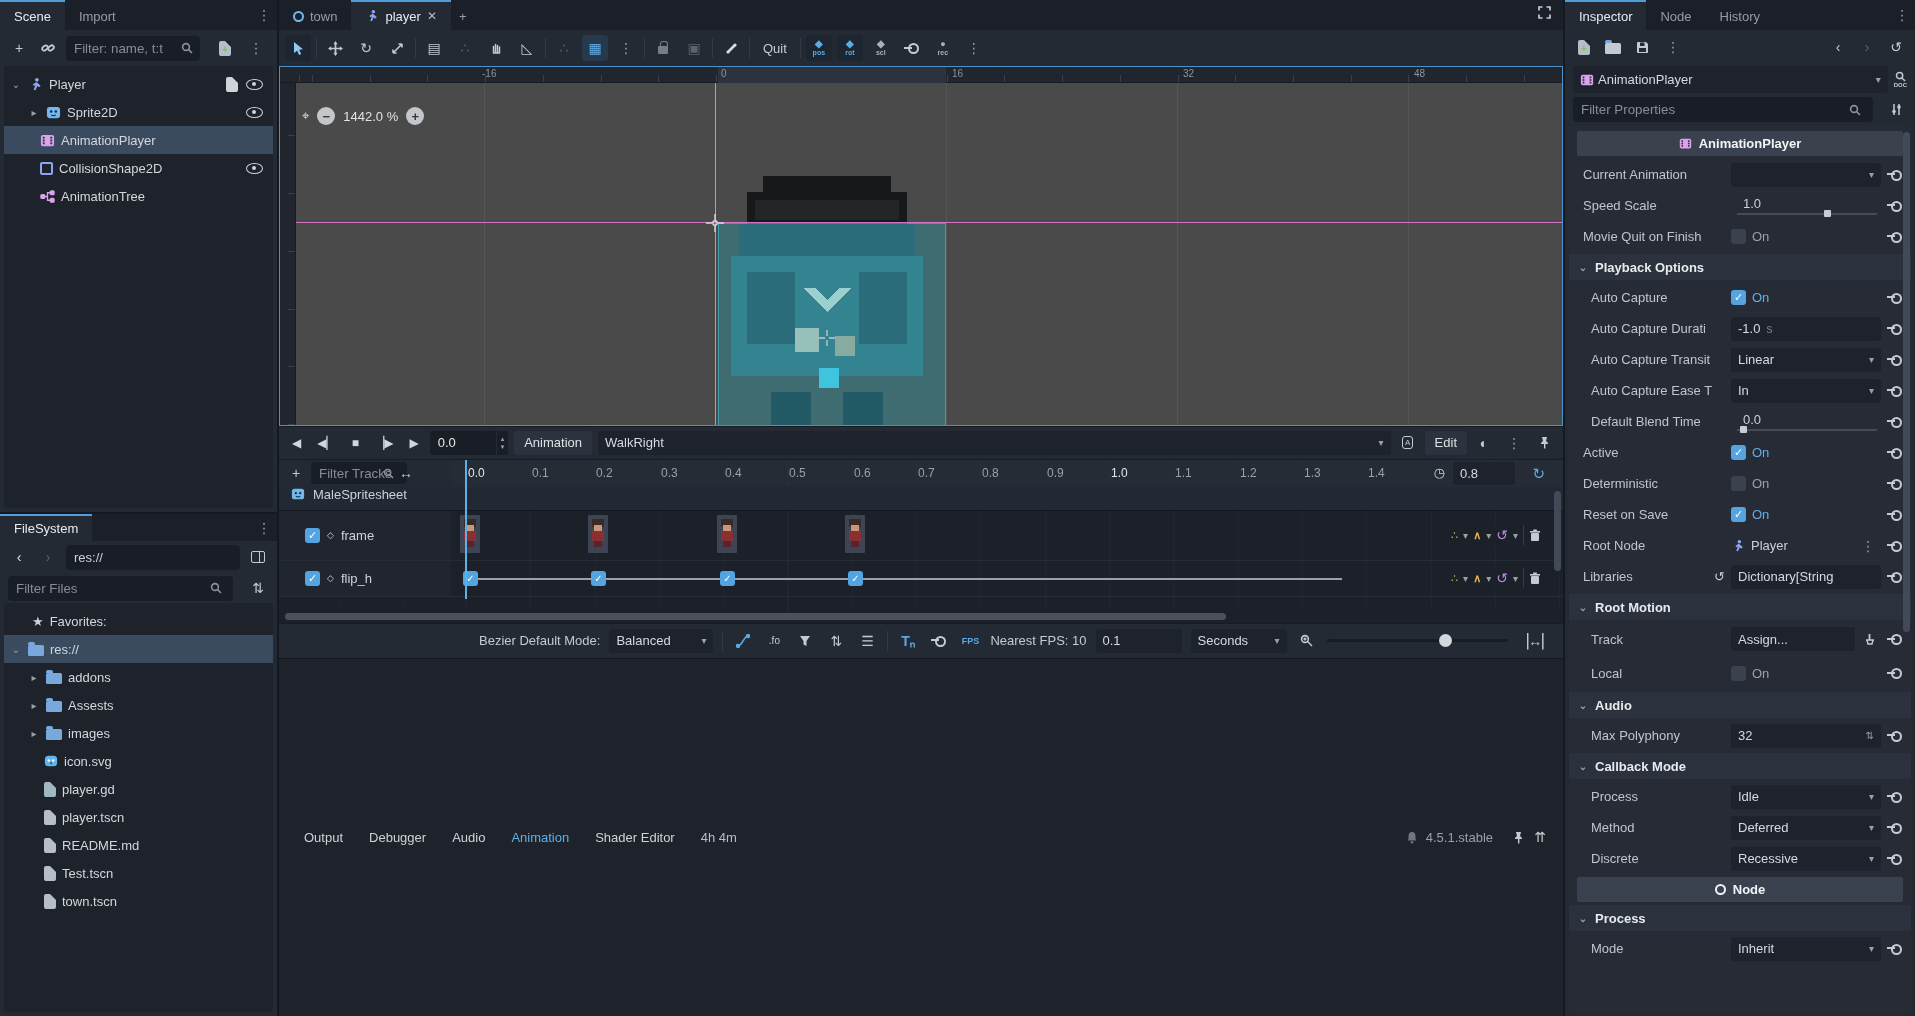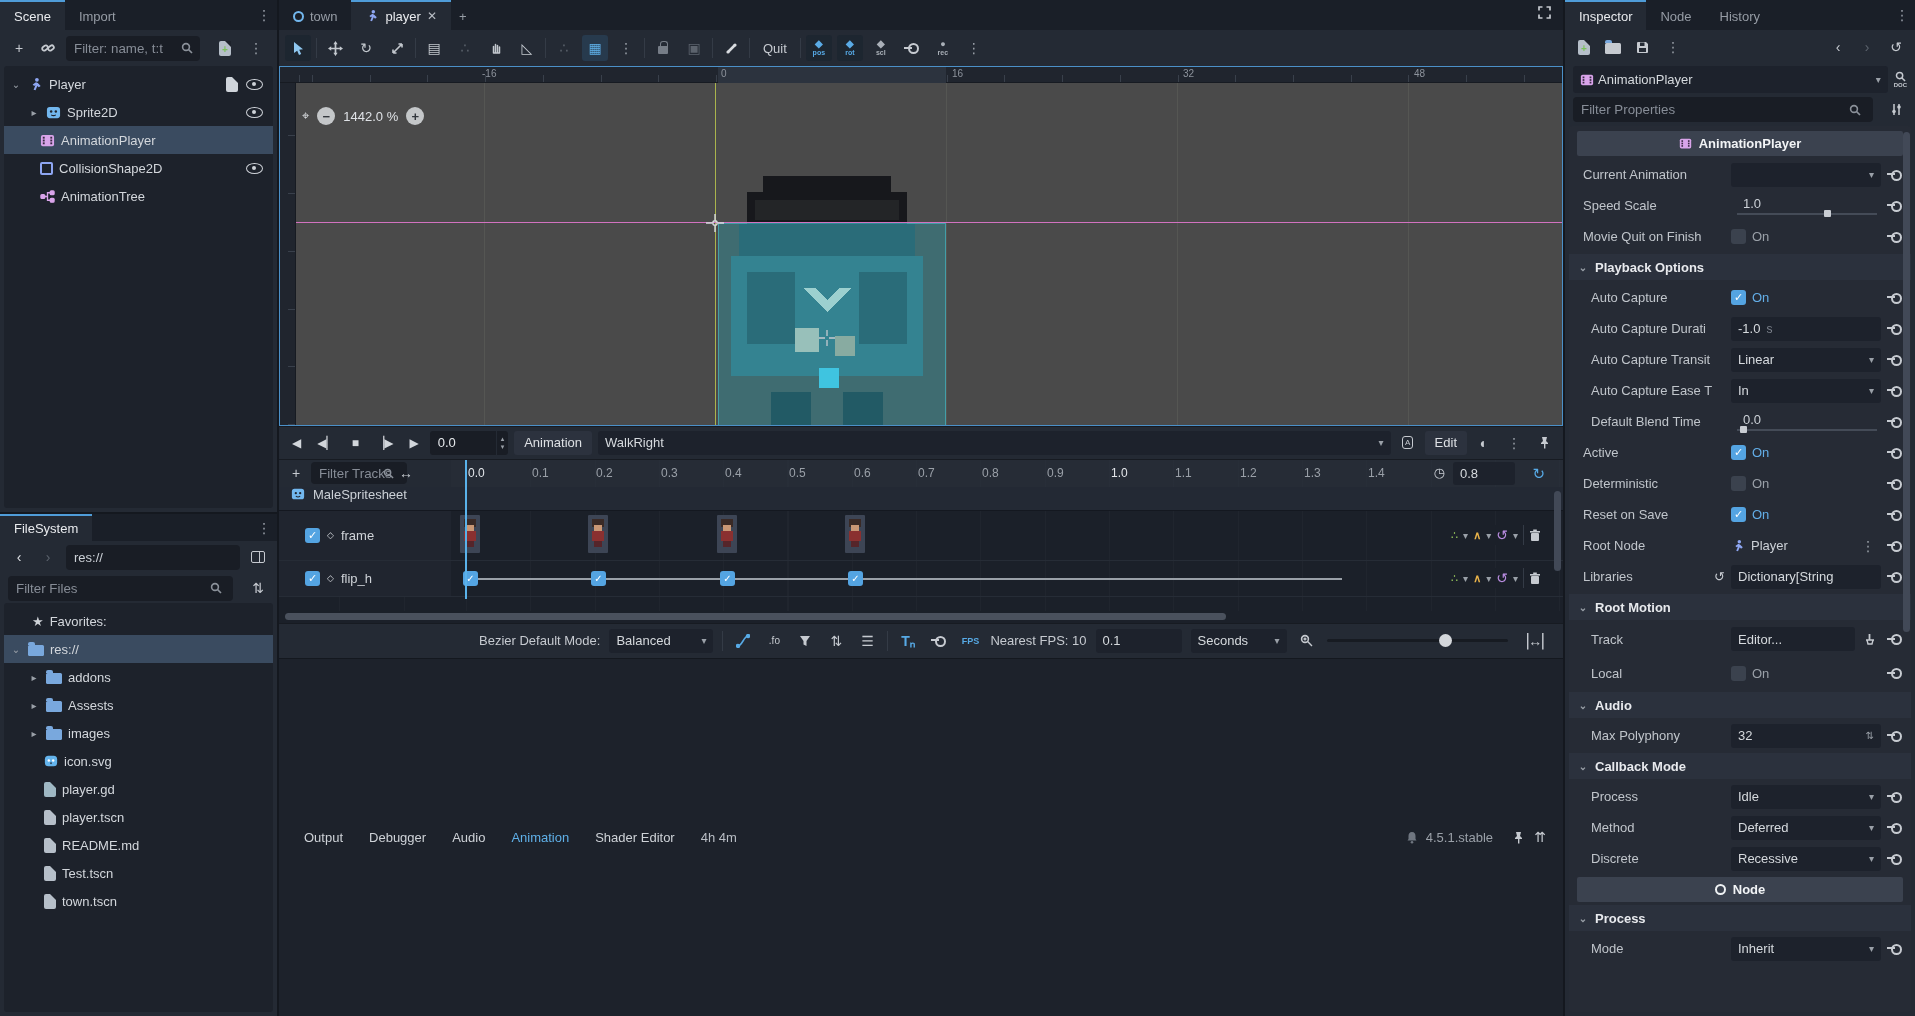--- a/index.html
+++ b/index.html
@@ -922,21 +922,21 @@
 
       <div class="isection">
           <span class="expander">⌄</span>
           <span>Root Motion</span>
         </div>
 
       <div class="irow indent" style="height:34px">
         <span class="ilabel">Track</span>
         <div class="ival" style="gap:4px">
           <div class="vbox" style="flex:1">
-              <span>Editor...</span>
+              <span>Assign...</span>
             </div>
           <span class="icon-btn">
               <svg width="12" height="12" viewBox="0 0 12 12">
                 <path d="M2 7 H10 M3 7 L4 11 H8 L9 7" stroke="#c6cad0" stroke-width="1.4" fill="none"></path>
                 <path d="M5.5 1 V7" stroke="#c6cad0" stroke-width="1.8"></path>
               </svg>
             </span>
         </div>
         <span class="key"></span>
       </div>

